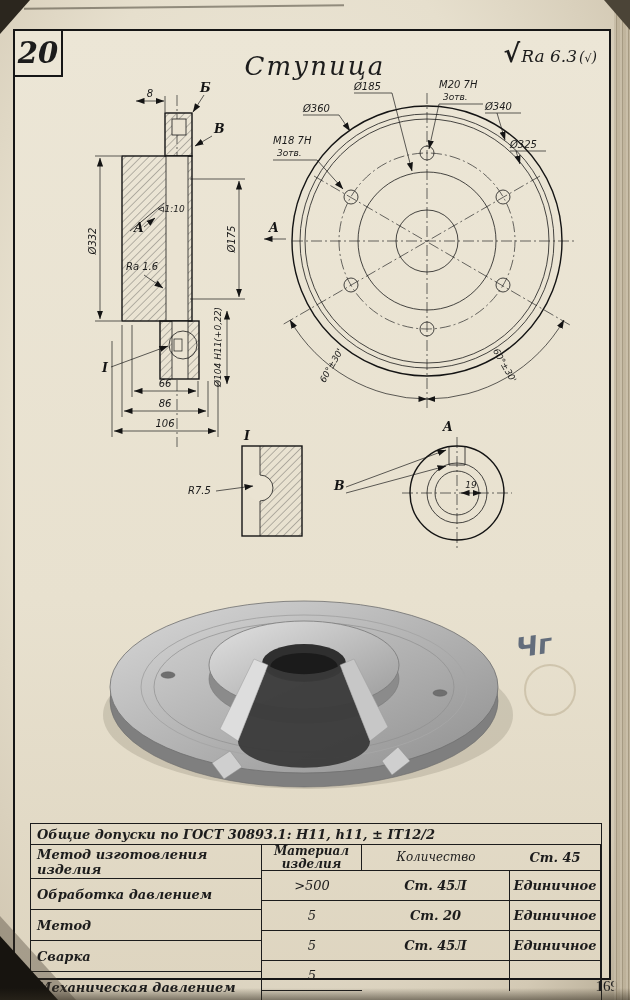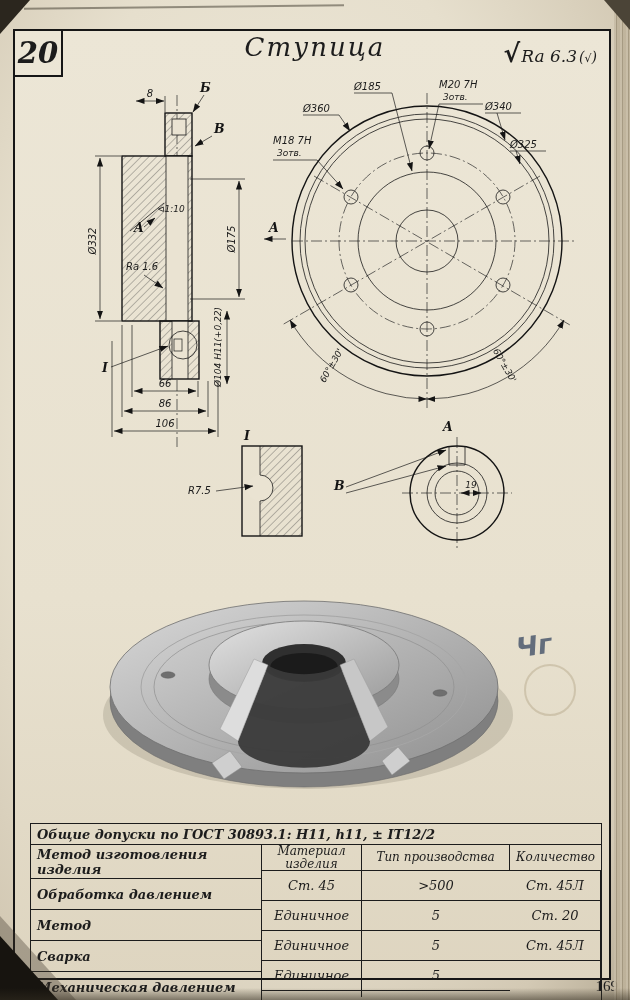--- a/index.html
+++ b/index.html
@@ -13,21 +13,21 @@
   .corner-bl2{position:absolute;left:0;bottom:0;width:0;height:0;border-bottom:84px solid rgba(60,52,40,.35);border-right:76px solid transparent;}
   .corner-tl{position:absolute;left:0;top:0;width:0;height:0;border-top:34px solid #2b261e;border-right:30px solid transparent;}
   .corner-tr{position:absolute;right:0;top:0;width:0;height:0;border-top:30px solid #4b4437;border-left:26px solid transparent;}
   .bottom-edge{position:absolute;left:0;right:0;bottom:0;height:12px;background:linear-gradient(rgba(0,0,0,0),rgba(50,44,32,.55));}
   .top-edge{position:absolute;left:24px;top:6px;width:320px;height:2px;background:rgba(40,35,25,.45);transform:rotate(-.6deg);}
   
   .frame{position:absolute;left:13px;top:29px;width:594px;height:947px;border:2px solid #161616;
     background:linear-gradient(180deg,#ece6d6,#e8e1cf 60%,#ded5c0);}
   .figbox{position:absolute;left:0;top:0;width:46px;height:44px;border-right:2px solid #161616;border-bottom:2px solid #161616;
     display:flex;align-items:center;justify-content:center;font:italic 700 29px "DejaVu Serif",serif;}
-  .title{position:absolute;top:1px;left:140px;width:320px;text-align:center;font:italic 26px "DejaVu Serif",serif;letter-spacing:2px;}
+  .title{position:absolute;top:20px;left:140px;width:320px;text-align:center;font:italic 26px "DejaVu Serif",serif;letter-spacing:2px;}
   .rough{position:absolute;top:8px;right:12px;display:flex;align-items:baseline;}
   .r-radical{font:700 25px "DejaVu Sans",sans-serif;margin-right:1px;}
   .r-val{font:italic 17px "DejaVu Serif",serif;}
   .r-alt{font:italic 14px "DejaVu Serif",serif;margin-left:2px;}
   .r-alt .r-small{font-style:normal;font-size:11px;}
   
   .views{position:absolute;left:1px;top:48px;}
   .dim{font:italic 10px "DejaVu Sans",sans-serif;fill:#1a1a1a;}
   .dim9{font:italic 9px "DejaVu Sans",sans-serif;fill:#1a1a1a;}
   .lbl{font:italic 700 12.5px "DejaVu Serif",serif;fill:#141414;}
@@ -44,21 +44,21 @@
   .spec-title{height:20px;border-bottom:1.5px solid #1c1c1c;font:italic 700 13px "DejaVu Serif",serif;display:flex;align-items:center;padding-left:6px;}
   .spec-body{display:flex;}
   .sl{width:230px;border-right:1.5px solid #1c1c1c;display:flex;flex-direction:column;}
   .sl-cell{border-bottom:1.4px solid #1c1c1c;font:italic 700 13px "DejaVu Serif",serif;display:flex;align-items:center;padding:0 6px;}
   .sl-cell:last-child{border-bottom:none;}
   .h33{height:33px}.h30{height:30px}
   .sr{flex:1;display:grid;grid-template-columns:100px 148px 1fr;grid-template-rows:26px 30px 30px 30px 30px 6px;}
   .sr > div{display:flex;align-items:center;justify-content:center;text-align:center;}
   .hc{font:italic 12px "DejaVu Serif",serif;line-height:1.05;}
   .dc{font:italic 13px "DejaVu Serif",serif;}
-  .br{border-right:1.4px solid #1c1c1c;}
+  .br{border-right:1.4px solid #1c1c1c;font-weight:bold;}
   .bb{border-bottom:1.4px solid #1c1c1c;}
 </style>
 </head>
 <body>
 
 <div class="photo">
 
   <div class="frame">
 
     <div class="figbox">
@@ -248,21 +248,20 @@
       <div class="spec-body">
         <div class="sl">
           <div class="sl-cell h33">Метод изготовления изделия</div>
           <div class="sl-cell h30">Обработка давлением</div>
           <div class="sl-cell h30">Метод</div>
           <div class="sl-cell h30">Сварка</div>
           <div class="sl-cell h30">Механическая давлением</div>
         </div>
         <div class="sr">
           <div class="hc br bb">Материал изделия</div>
-          <div class="hc br bb">Тип производства</div>
           <div class="hc bb">Количество</div>
 
           <div class="dc br bb">Ст. 45</div>
           <div class="dc bb">&gt;500</div>
 
           <div class="dc br bb">Ст. 45Л</div>
           <div class="dc br bb">Единичное</div>
           <div class="dc bb">5</div>
 
           <div class="dc br bb">Ст. 20</div>

